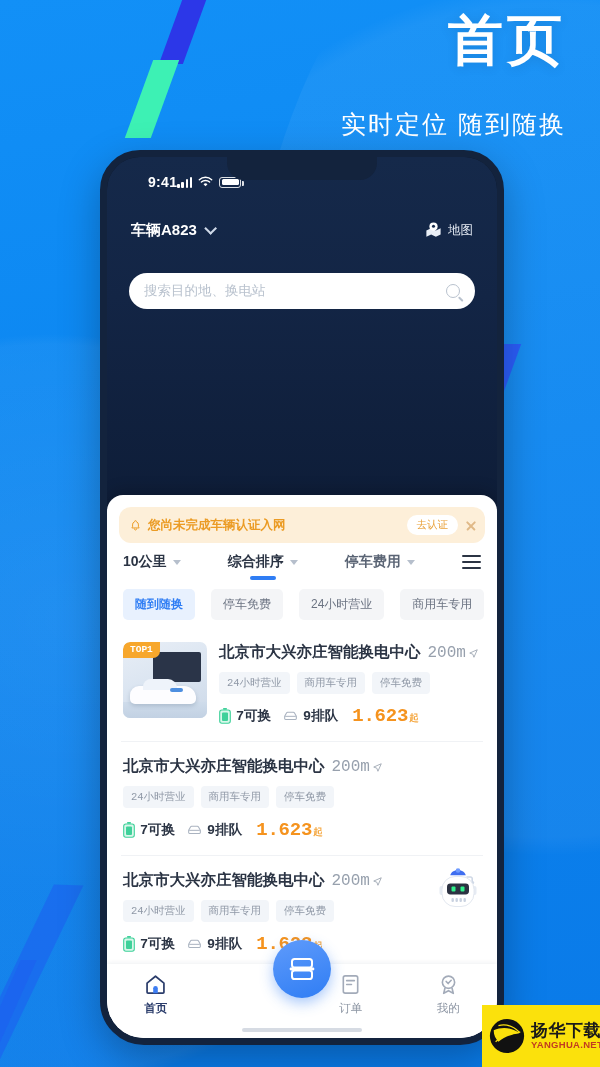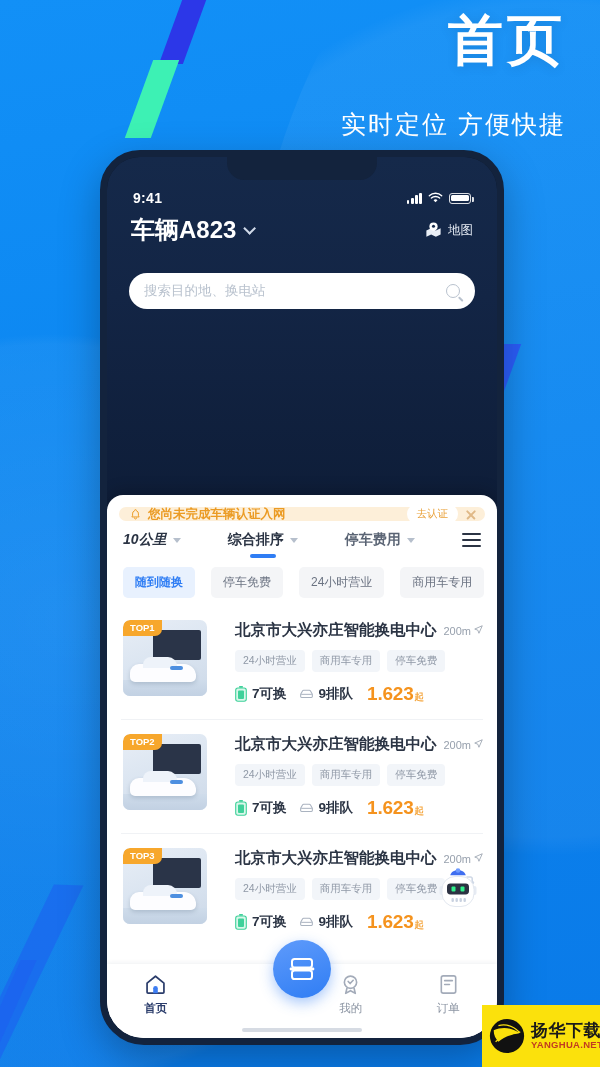--- a/index.html
+++ b/index.html
@@ -61,40 +61,40 @@
     width:150px; height:23px; background:#13233d;
     border-radius:0 0 17px 17px; z-index:9;
   }
 
   
   .app-top {
     position:absolute; left:0; right:0; top:0; height:350px;
     background:linear-gradient(180deg,#15294a 0%,#132545 40%,#0e1d38 100%);
   }
   .status {
-    position:absolute; left:0; right:0; top:14px; height:22px;
-    display:flex; align-items:center; justify-content:space-between;
-    padding:0 26px; color:#fff;margin-top:16px;
+    position:absolute; left:15px; right:0; top:14px; height:22px;
+    display:flex; align-items:center; justify-content:flex-start;
+    padding:0 26px; color:#fff;
   }
   .status-time { font-size:14px; font-weight:700; letter-spacing:.3px; }
   .status-icons { display:flex; align-items:center; gap:6px; }
   .sig { display:flex; align-items:flex-end; gap:1.6px; height:11px;}
   .sig i { width:2.6px; background:#fff; border-radius:1px; display:block;}
   .sig i:nth-child(1){height:4px}.sig i:nth-child(2){height:6px}
   .sig i:nth-child(3){height:8.5px}.sig i:nth-child(4){height:11px}
   .batt { width:22px;height:11px;border:1.4px solid rgba(255,255,255,.85);border-radius:3px;position:relative;}
   .batt::after{content:"";position:absolute;right:-3.6px;top:3px;width:2px;height:5px;background:rgba(255,255,255,.85);border-radius:0 1px 1px 0;}
   .batt i{position:absolute;inset:1.4px;background:#fff;border-radius:1.5px;}
 
   .appbar {
     position:absolute; left:0; right:0; top:52px; height:42px;
     display:flex; align-items:center; justify-content:space-between;
     padding:0 24px;
   }
-  .veh { display:flex; align-items:center; gap:7px; color:#fff; font-size:24px; font-weight:700; }
+  .veh { display:flex; align-items:center; gap:7px; color:#fff; font-size:15px; font-weight:700; }
   .chev { width:9px;height:9px;border-right:2px solid #cfd9e8;border-bottom:2px solid #cfd9e8;transform:rotate(45deg) translateY(-3px); }
   .map-btn { display:flex; align-items:center; gap:5px; color:#e3e9f2; font-size:12.5px; }
   .map-ico { width:19px; height:19px; }
 
   .search {
     position:absolute; left:22px; right:22px; top:116px; height:36px;
     background:#fff; border-radius:18px;
     display:flex; align-items:center; justify-content:space-between;
     padding:0 15px;
   }
@@ -146,69 +146,69 @@
     color:#fff; font-size:12.5px; font-weight:700; background:rgba(255,255,255,.04);
   }
 
   
   .sheet {
     position:absolute; left:0; right:0; top:338px; bottom:0;
     background:#fff; border-radius:16px 16px 0 0; overflow:hidden;
     box-shadow:0 -4px 16px rgba(0,0,0,.2);
   }
   .notice {
-    margin:12px 12px 0; height:14px; background:#fdefd9; border-radius:12px;
+    margin:12px 12px 0; height:36px; background:#fdefd9; border-radius:12px;
     display:flex; align-items:center; gap:6px; padding:0 8px 0 10px;
   }
   .bell { width:13px;height:13px; flex:0 0 auto;}
   .notice-txt { color:#eb9b24; font-size:12.5px; font-weight:700; flex:1; }
   .notice-btn { background:#fff; color:#e9a13a; font-size:10.5px; border-radius:10px; padding:3px 10px; }
   .notice-x { width:13px;height:13px; position:relative; flex:0 0 auto;}
   .notice-x::before,.notice-x::after{content:"";position:absolute;left:1px;top:6px;width:12px;height:1.5px;background:#e0b987;border-radius:1px;}
   .notice-x::before{transform:rotate(45deg)} .notice-x::after{transform:rotate(-45deg)}
 
   .filters {
     display:flex; align-items:center; padding:10px 16px 6px; gap:0;
   }
   .filter { display:flex; align-items:center; gap:6px; color:#5a6474; font-size:14px; font-weight:700; position:relative; }
-  .filter.f1{ color:#2b3444;font-style:italic; }
+  .filter.f1{ color:#2b3444; }
   .filter.active { color:#2b3444; }
   .filter .caret { width:0;height:0;border-left:4.5px solid transparent;border-right:4.5px solid transparent;border-top:5px solid #b6bfcc; }
   .filter .ul { position:absolute; left:50%; bottom:-9px; transform:translateX(-50%); width:26px; height:4px; border-radius:3px; background:#2f7df4; }
   .filters .sp { flex:1; }
   .hamb { display:flex; flex-direction:column; gap:3.4px; }
   .hamb i { width:19px; height:2.4px; background:#2b3444; border-radius:2px; display:block;}
 
   .chips { display:flex; gap:16px; padding:12px 16px 8px; }
   .chip { background:#f4f5f7; color:#6b7382; font-size:12px; border-radius:5px; padding:7px 12px; white-space:nowrap; }
   .chip.sel { background:#e8f1fe; color:#2f7df4; font-weight:700; }
 
   .list { padding:0 14px; }
-  .row { display:flex; gap:28px; padding:14px 2px; border-top:1px solid #f0f2f5; }
+  .row { display:flex; gap:12px; padding:14px 2px; border-top:1px solid #f0f2f5;font-family:Liberation Mono, monospace; }
   .row:first-child{ border-top:none; }
   .thumb {
     position:relative; width:84px; height:76px; flex:0 0 auto; border-radius:7px; overflow:hidden;
     background:linear-gradient(160deg,#e8eef6 0%,#dbe5f1 48%,#cdd9e8 100%);
   }
   .thumb .board { position:absolute; right:6px; top:10px; width:48px; height:30px; background:#2a3448; border-radius:2px; }
   .thumb .car {
     position:absolute; left:7px; bottom:14px; width:66px; height:18px; background:#fdfdff;
     border-radius:9px 12px 5px 5px; box-shadow:0 2px 4px rgba(60,80,110,.22);
   }
   .thumb .car::before{content:"";position:absolute;left:13px;top:-7px;width:34px;height:11px;background:#eef3fa;border-radius:8px 9px 0 0;}
   .thumb .car::after{content:"";position:absolute;left:40px;top:2px;width:13px;height:4px;background:#4d8fe0;border-radius:2px;}
   .thumb .ground{position:absolute;left:0;right:0;bottom:0;height:16px;background:linear-gradient(180deg,#cfdceb,#c2d1e3);}
   .badge {
     position:absolute; left:0; top:0; background:#f7a72c; color:#fff;
     font-size:9.5px; font-weight:700; padding:2px 7px 2.5px; border-radius:7px 0 7px 0;
   }
   .info { flex:1; min-width:0; }
   .row-head { display:flex; align-items:baseline; gap:7px; }
   .row-title { color:#2b3444; font-size:15.5px; font-weight:700; white-space:nowrap; }
-  .row-dist { color:#97a0ad; font-size:11px; white-space:nowrap; display:flex; gap:3px;}
+  .row-dist { color:#97a0ad; font-size:16px; white-space:nowrap; display:flex; align-items:center; gap:3px;}
   .arrow-ico { width:9px;height:9px; flex:0 0 auto;}
   .tags { display:flex; gap:7px; margin-top:9px; }
   .tag { background:#f2f5f9; color:#8f98a6; font-size:10.5px; border-radius:4px; padding:4px 8px; white-space:nowrap;}
   .stats { display:flex; align-items:center; gap:12px; margin-top:11px; }
   .stat { display:flex; align-items:center; gap:5px; color:#2b3444; font-size:13.5px; font-weight:700; }
   .batt-ico { width:12px;height:16px; flex:0 0 auto;}
   .car-ico { width:15px;height:13px; flex:0 0 auto;}
   .price { color:#f5931e; font-size:19px; font-weight:700; margin-left:2px; letter-spacing:-.2px;}
   .price small { font-size:9.5px; font-weight:700; color:#f5a842; margin-left:1px;}
 
@@ -251,21 +251,21 @@
   <div class="bg-arc"></div>
   <div class="bg-arc2"></div>
   <div class="stripe stripe-dark"></div>
   <div class="stripe stripe-mint"></div>
   <div class="stripe stripe-blue2"></div>
   <div class="stripe stripe-soft"></div>
   <div class="stripe stripe-soft2"></div>
 </div>
 
 <div class="hero-title">首页</div>
-<div class="hero-sub">实时定位 方便快捷</div>
+<div class="hero-sub">实时定位 随到随换</div>
 
 <div class="phone">
   <div class="screen">
     <div class="notch"></div>
 
     <div class="app-top">
 
       <div class="status">
         <div class="status-time">9:41</div>
         <div class="status-icons">
@@ -392,26 +392,20 @@
                 <span>9排队</span>
               </span>
               <span class="price">
                 <span>1.623</span><small>起</small>
               </span>
             </div>
           </div>
         </div>
 
         <div class="row">
-          <div class="thumb">
-            <div class="board"></div>
-            <div class="ground"></div>
-            <div class="car"></div>
-            <span class="badge">TOP2</span>
-          </div>
           <div class="info">
             <div class="row-head">
               <span class="row-title">北京市大兴亦庄智能换电中心</span>
               <span class="row-dist">
                 <span>200m</span>
                 <svg class="arrow-ico" viewBox="0 0 12 12">
                   <path d="M11 1 1 5.4l4.1 1.5L6.6 11Z" fill="none" stroke="#97a0ad" stroke-width="1.1" stroke-linejoin="round"></path>
                 </svg>
               </span>
             </div>
@@ -437,26 +431,20 @@
                 <span>9排队</span>
               </span>
               <span class="price">
                 <span>1.623</span><small>起</small>
               </span>
             </div>
           </div>
         </div>
 
         <div class="row">
-          <div class="thumb">
-            <div class="board"></div>
-            <div class="ground"></div>
-            <div class="car"></div>
-            <span class="badge">TOP3</span>
-          </div>
           <div class="info">
             <div class="row-head">
               <span class="row-title">北京市大兴亦庄智能换电中心</span>
               <span class="row-dist">
                 <span>200m</span>
                 <svg class="arrow-ico" viewBox="0 0 12 12">
                   <path d="M11 1 1 5.4l4.1 1.5L6.6 11Z" fill="none" stroke="#97a0ad" stroke-width="1.1" stroke-linejoin="round"></path>
                 </svg>
               </span>
             </div>
@@ -514,32 +502,32 @@
       <div class="tab active">
         <svg class="t-ico" viewBox="0 0 24 24">
           <path d="M3.2 10.6 12 3.4l8.8 7.2V20a1 1 0 0 1-1 1H4.2a1 1 0 0 1-1-1Z" fill="none" stroke="#2b3d6b" stroke-width="1.8" stroke-linejoin="round"></path>
           <path d="M9.6 21v-5.1a2.4 2.4 0 0 1 4.8 0V21Z" fill="#3d7df2"></path>
         </svg>
         <span class="t-lbl">首页</span>
       </div>
       <div class="tab"></div>
       <div class="tab">
         <svg class="t-ico" viewBox="0 0 24 24">
+          <rect x="4.5" y="3" width="15" height="18" rx="2" fill="none" stroke="#a3abb9" stroke-width="1.7"></rect>
+          <path d="M8 8h8M8 12h5" stroke="#a3abb9" stroke-width="1.7" stroke-linecap="round"></path>
+        </svg>
+        <span class="t-lbl">订单</span>
+      </div>
+      <div class="tab">
+        <svg class="t-ico" viewBox="0 0 24 24">
           <circle cx="12" cy="9.6" r="6.4" fill="none" stroke="#a3abb9" stroke-width="1.7"></circle>
           <path d="M9.6 8.8 11.6 11l3.2-3.4" fill="none" stroke="#a3abb9" stroke-width="1.7" stroke-linecap="round" stroke-linejoin="round"></path>
           <path d="M8.4 15.4 7 21.2l5-2.6 5 2.6-1.4-5.8" fill="none" stroke="#a3abb9" stroke-width="1.7" stroke-linejoin="round"></path>
         </svg>
         <span class="t-lbl">我的</span>
-      </div>
-      <div class="tab">
-        <svg class="t-ico" viewBox="0 0 24 24">
-          <rect x="4.5" y="3" width="15" height="18" rx="2" fill="none" stroke="#a3abb9" stroke-width="1.7"></rect>
-          <path d="M8 8h8M8 12h5" stroke="#a3abb9" stroke-width="1.7" stroke-linecap="round"></path>
-        </svg>
-        <span class="t-lbl">订单</span>
       </div>
 
       <div class="fab">
         <svg style="width:30px;height:30px" viewBox="0 0 30 30">
           <rect x="5" y="5" width="20" height="8.6" rx="2.6" fill="none" stroke="#fff" stroke-width="2"></rect>
           <rect x="5" y="16.4" width="20" height="8.6" rx="2.6" fill="none" stroke="#fff" stroke-width="2"></rect>
           <rect x="2.6" y="13.6" width="24.8" height="2.8" rx="1.4" fill="#fff"></rect>
         </svg>
       </div>
       <div class="home-ind"></div>

